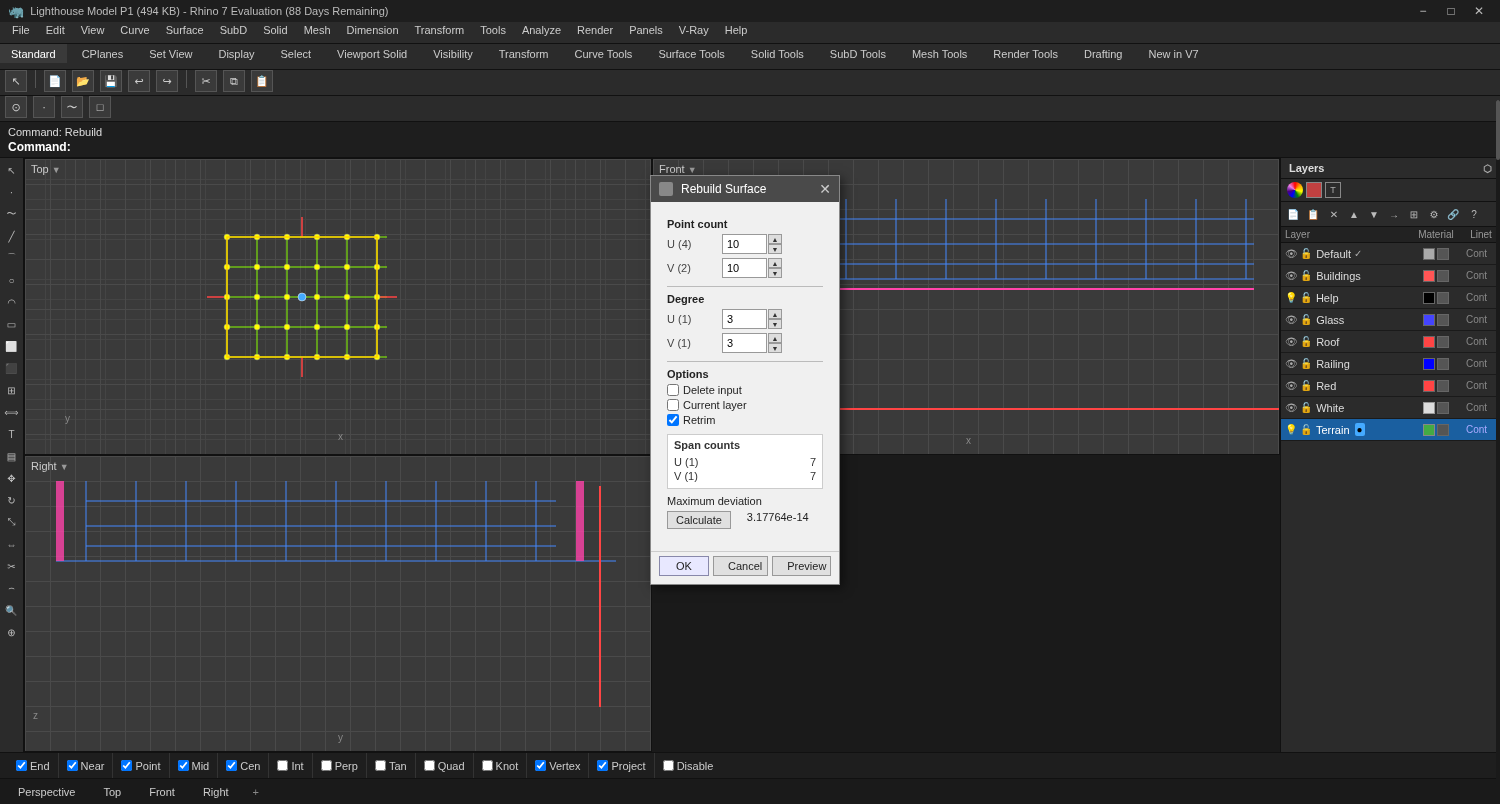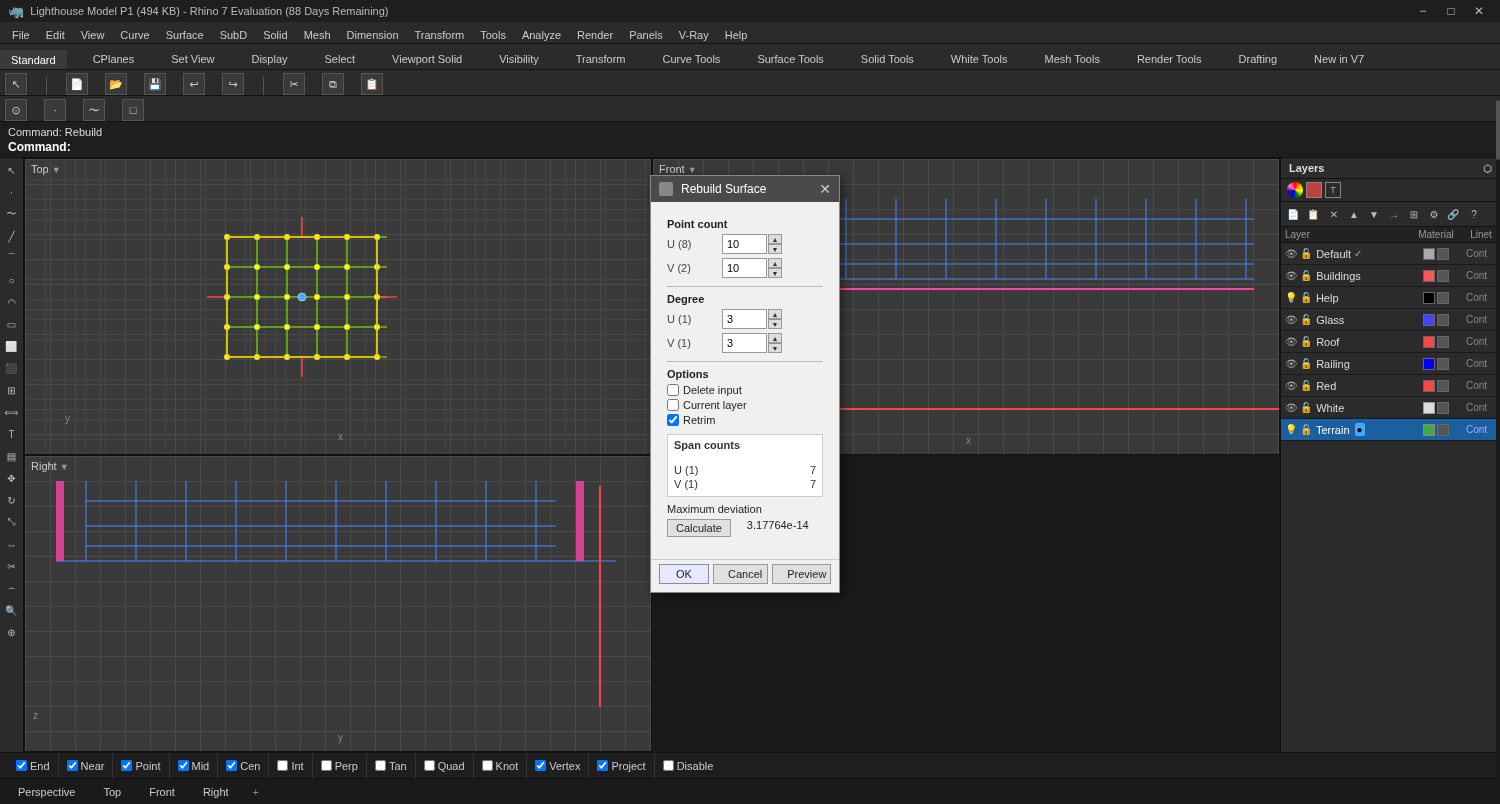--- a/index.html
+++ b/index.html
@@ -5,25 +5,25 @@
     * { box-sizing: border-box; margin: 0; padding: 0; }
     body { font-family: 'Segoe UI', Tahoma, sans-serif; font-size: 11px; background: #2d2d2d; color: #ddd; width: 1500px; height: 804px; overflow: hidden; user-select: none; }
 
     
     #titlebar { background: #1e1e1e; height: 22px; display: flex; align-items: center; padding: 0 8px; font-size: 11px; color: #bbb; justify-content: space-between; }
     #titlebar-left { display: flex; align-items: center; gap: 6px; }
     #titlebar-controls { display: flex; gap: 2px; }
     #titlebar-controls span { width: 26px; height: 22px; display: flex; align-items: center; justify-content: center; font-size: 12px; cursor: pointer; color: #bbb; }
 
     
-    #menubar { background: #2b2b2b; height: 22px; display: flex; align-items: flex-end; padding: 0 4px; border-bottom: 1px solid #111; }
+    #menubar { background: #2b2b2b; height: 22px; display: flex; align-items: flex-start; padding: 0 4px; border-bottom: 1px solid #111; }
     .menu-item { padding: 2px 8px; font-size: 11px; color: #ccc; cursor: pointer; }
 
     
-    .toolbar-row { background: #2b2b2b; height: 26px; display: flex; align-items: flex-end; padding: 0 4px; border-bottom: 1px solid #111; gap: 15px; flex-wrap: nowrap; overflow: hidden; }
+    .toolbar-row { background: #2b2b2b; height: 26px; display: flex; align-items: flex-start; padding: 0 4px; border-bottom: 1px solid #111; gap: 4px; flex-wrap: nowrap; overflow: hidden; }
     .tab-item { padding: 3px 10px; font-size: 11px; color: #ccc; cursor: pointer; border: 1px solid transparent; }
     .tab-item.active { background: #3a3a3a; border-bottom: none; color: #fff; }
     .tb-btn { width: 22px; height: 22px; background: #3a3a3a; border: 1px solid #555; display: inline-flex; align-items: center; justify-content: center; cursor: pointer; font-size: 11px; color: #ccc; margin: 0 1px; }
     .tb-sep { width: 1px; height: 18px; background: #555; margin: 0 3px; }
 
     
     #command-area { background: #1e1e1e; height: 36px; padding: 2px 8px; border-bottom: 1px solid #111; }
     #command-line { font-size: 11px; color: #ddd; line-height: 16px; }
     #command-input { font-size: 12px; color: #fff; font-weight: bold; }
 
@@ -157,21 +157,21 @@
     <span class="tab-item">CPlanes</span>
     <span class="tab-item">Set View</span>
     <span class="tab-item">Display</span>
     <span class="tab-item">Select</span>
     <span class="tab-item">Viewport Solid</span>
     <span class="tab-item">Visibility</span>
     <span class="tab-item">Transform</span>
     <span class="tab-item">Curve Tools</span>
     <span class="tab-item">Surface Tools</span>
     <span class="tab-item">Solid Tools</span>
-    <span class="tab-item">White Tools</span>
+    <span class="tab-item">SubD Tools</span>
     <span class="tab-item">Mesh Tools</span>
     <span class="tab-item">Render Tools</span>
     <span class="tab-item">Drafting</span>
     <span class="tab-item">New in V7</span>
   </div>
 
 <div class="toolbar-row" style="height:26px; overflow:hidden;">
   <span class="tb-btn">↖</span>
   <span class="tb-sep"></span>
   <span class="tb-btn">📄</span>
@@ -610,21 +610,21 @@
         <span class="dialog-titlebar-icon"></span>
         <span>Rebuild Surface</span>
       </div>
       <span class="dialog-close">✕</span>
     </div>
     <div class="dialog-body">
 
       <div class="dialog-section">
         <div class="dialog-section-label">Point count</div>
         <div class="dialog-row">
-          <div class="dialog-row-label">U (8)</div>
+          <div class="dialog-row-label">U (4)</div>
           <div class="dialog-input-group">
             <input type="text" class="dialog-input" value="10" style="">
             <div class="dialog-spinner">
               <div class="spin-btn">▲</div>
               <div class="spin-btn">▼</div>
             </div>
           </div>
         </div>
         <div class="dialog-row">
           <div class="dialog-row-label">V (2)</div>
@@ -674,21 +674,21 @@
           <input type="checkbox" style="width: 12px; height: 12px;">
           <span>Current layer</span>
         </div>
         <div class="dialog-checkbox-row">
           <input type="checkbox" checked="" style="width: 12px; height: 12px;">
           <span>Retrim</span>
         </div>
       </div>
 
       <div class="span-counts-section">
-        <div style="font-size:11px;color:#333;font-weight:bold;margin-bottom:13px;">Span counts</div>
+        <div style="font-size:11px;color:#333;font-weight:bold;margin-bottom:5px;">Span counts</div>
         <div class="span-row">
           <span>U (1)</span>
           <span>7</span>
         </div>
         <div class="span-row">
           <span>V (1)</span>
           <span>7</span>
         </div>
       </div>
 

